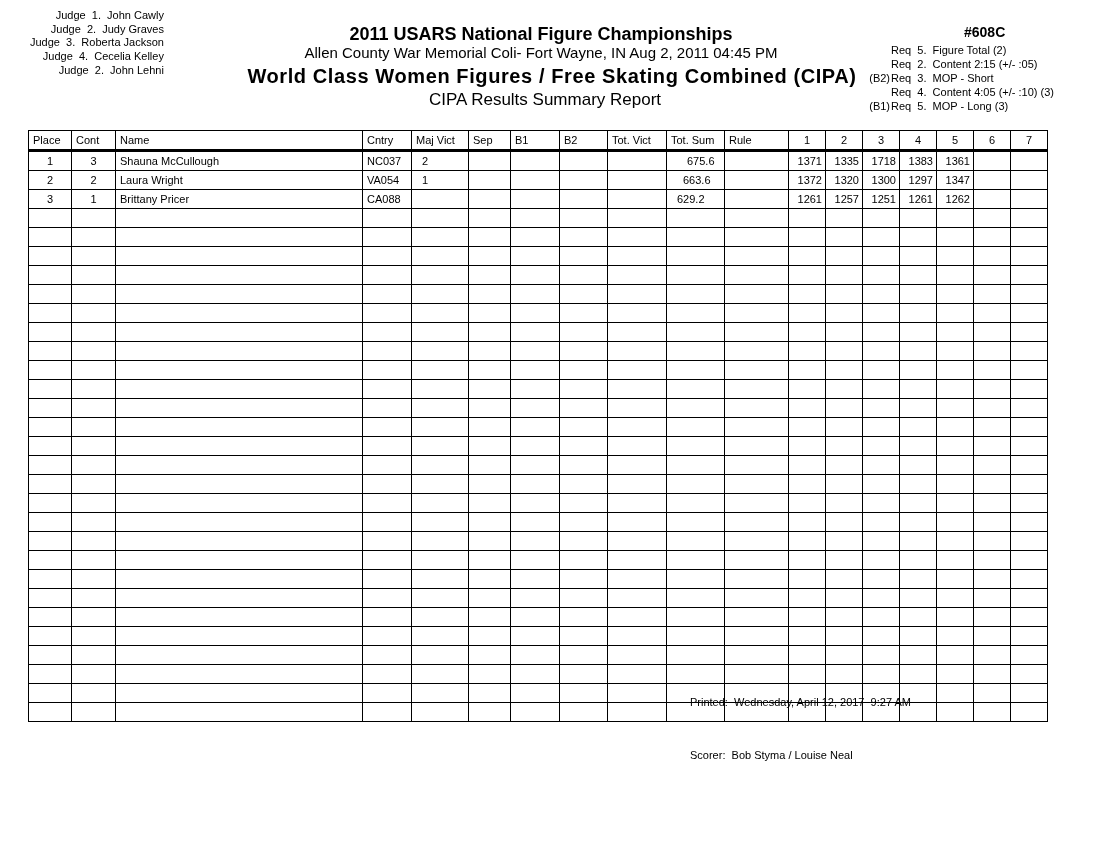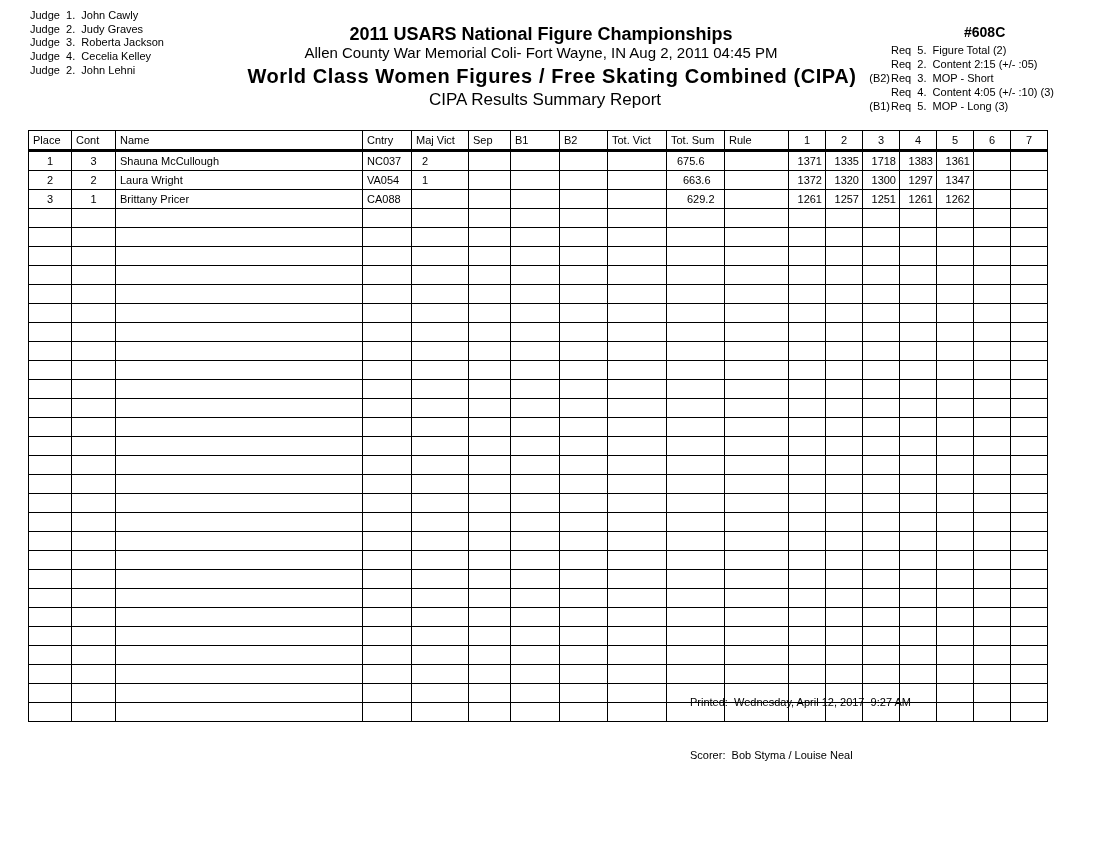--- a/index.html
+++ b/index.html
@@ -1,19 +1,19 @@
 <!DOCTYPE html>
 <html><head>
 <meta charset="utf-8">
 <style>
   html, body { margin:0; padding:0; background:#ffffff; }
   body { width:1100px; height:850px; position:relative; overflow:hidden;
          font-family:"Liberation Sans", sans-serif; color:#000; }
   .judges { position:absolute; left:30px; top:9px; font-size:11px; line-height:13.7px; }
-  .judges div { white-space:pre; }
+  .judges div { white-space:pre;text-align:right; }
   .center { position:absolute; left:0; width:1100px; text-align:center; white-space:nowrap; }
   .t1 { top:24px; font-size:18px; font-weight:bold; left:-9px; }
   .t2 { top:44px; font-size:15px; left:-9px; }
   .t3 { top:65px; font-size:20px; font-weight:bold; letter-spacing:0.6px; left:2px; }
   .t4 { top:90px; font-size:17px; left:-5px; }
   .evnum { position:absolute; left:964px; top:24px; font-size:14px; font-weight:bold; }
   .reqs { position:absolute; left:858px; top:43px; font-size:11px; line-height:14px; }
   .reqs div { white-space:pre; display:flex; }
   .reqs .pre { width:32px; text-align:right; padding-right:1px; }
   table.grid { position:absolute; left:28px; top:130px; border-collapse:collapse;
@@ -97,21 +97,21 @@
       <tr>
         <td class="c">1</td>
         <td class="c">3</td>
         <td>Shauna McCullough</td>
         <td>NC037</td>
         <td style="padding-left: 10px;">2</td>
         <td></td>
         <td></td>
         <td></td>
         <td></td>
-        <td style="padding-left: 10px;">675.6</td>
+        <td style="padding-left: 20px;">675.6</td>
         <td></td>
         <td class="r">1371</td>
         <td class="r">1335</td>
         <td class="r">1718</td>
         <td class="r">1383</td>
         <td class="r">1361</td>
         <td class="r"></td>
         <td class="r"></td>
       </tr>
       <tr>
@@ -137,21 +137,21 @@
       <tr>
         <td class="c">3</td>
         <td class="c">1</td>
         <td>Brittany Pricer</td>
         <td>CA088</td>
         <td style="padding-left: 10px;"></td>
         <td></td>
         <td></td>
         <td></td>
         <td></td>
-        <td style="padding-left: 20px;">629.2</td>
+        <td style="padding-left: 10px;">629.2</td>
         <td></td>
         <td class="r">1261</td>
         <td class="r">1257</td>
         <td class="r">1251</td>
         <td class="r">1261</td>
         <td class="r">1262</td>
         <td class="r"></td>
         <td class="r"></td>
       </tr>
       <tr>

